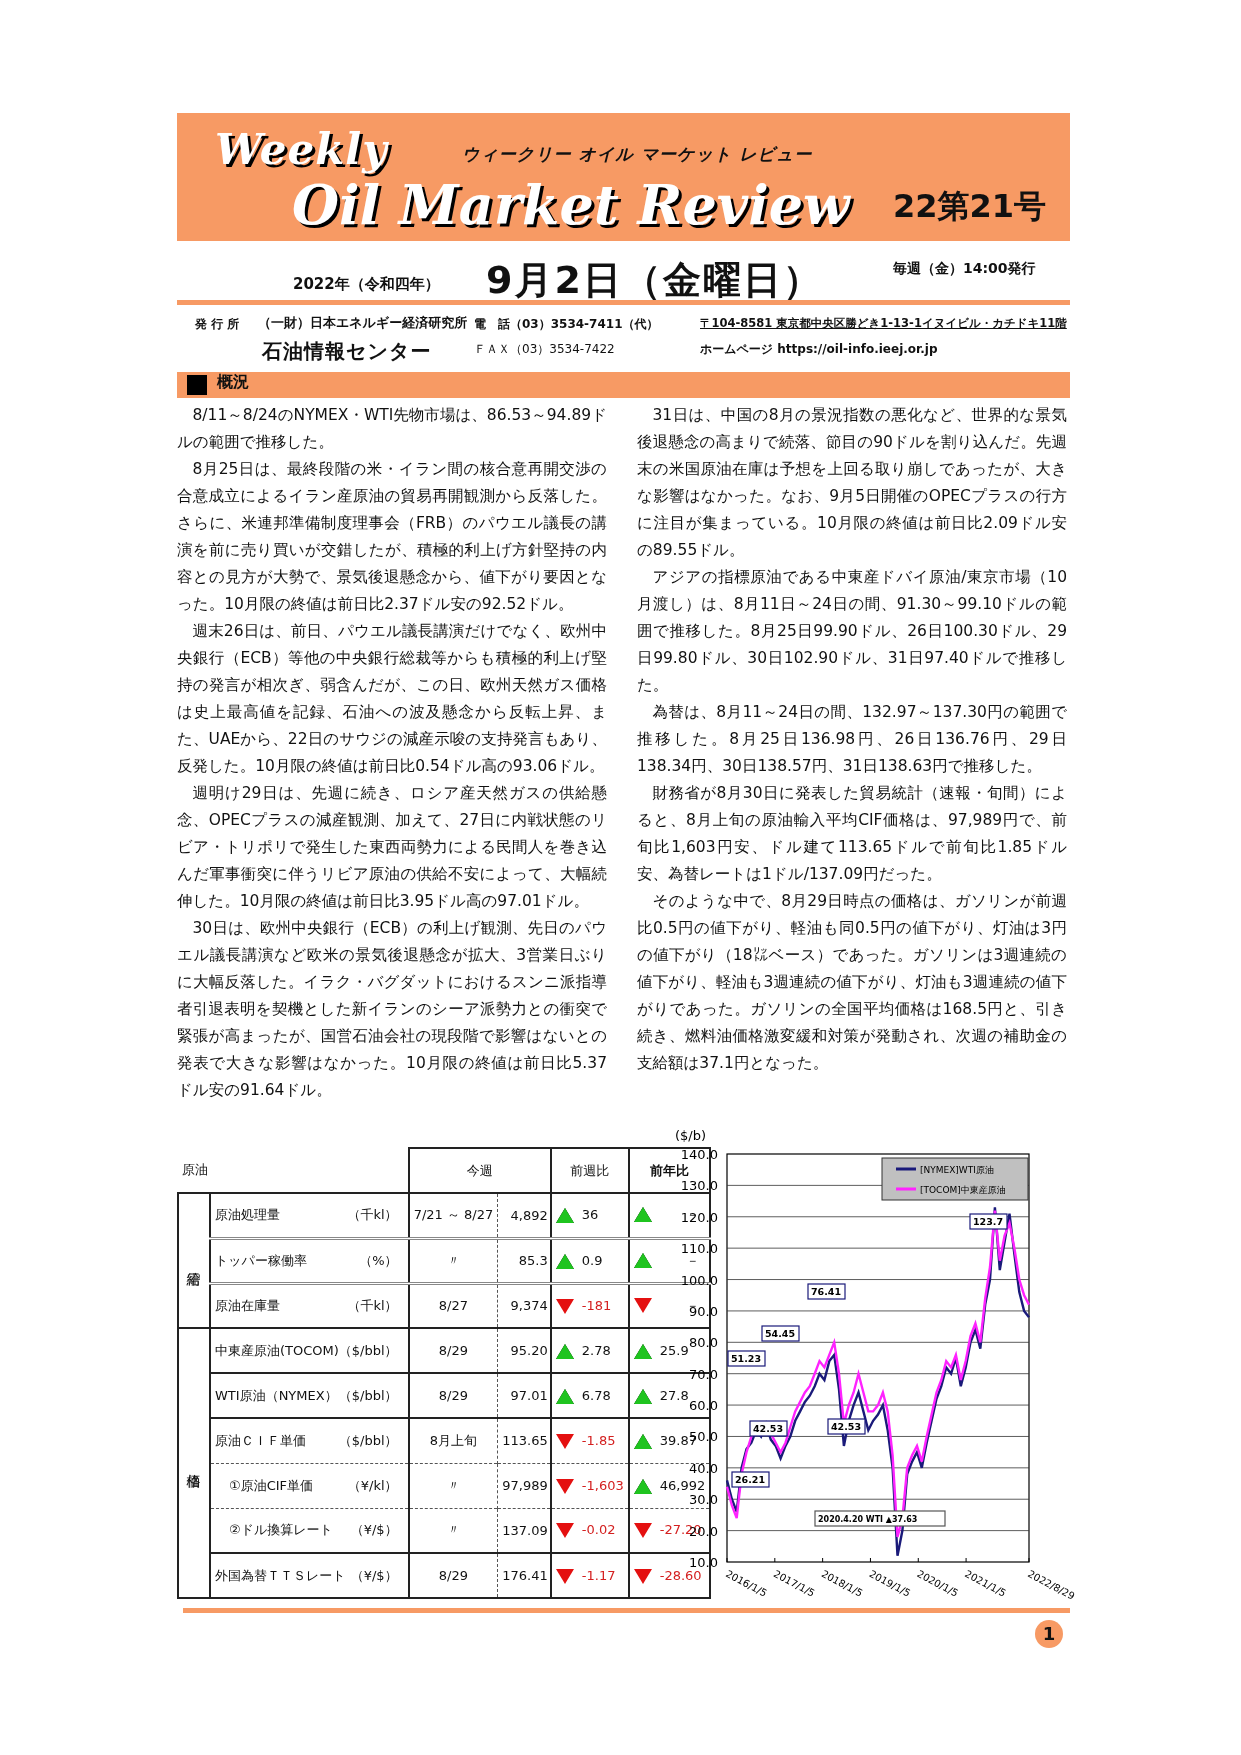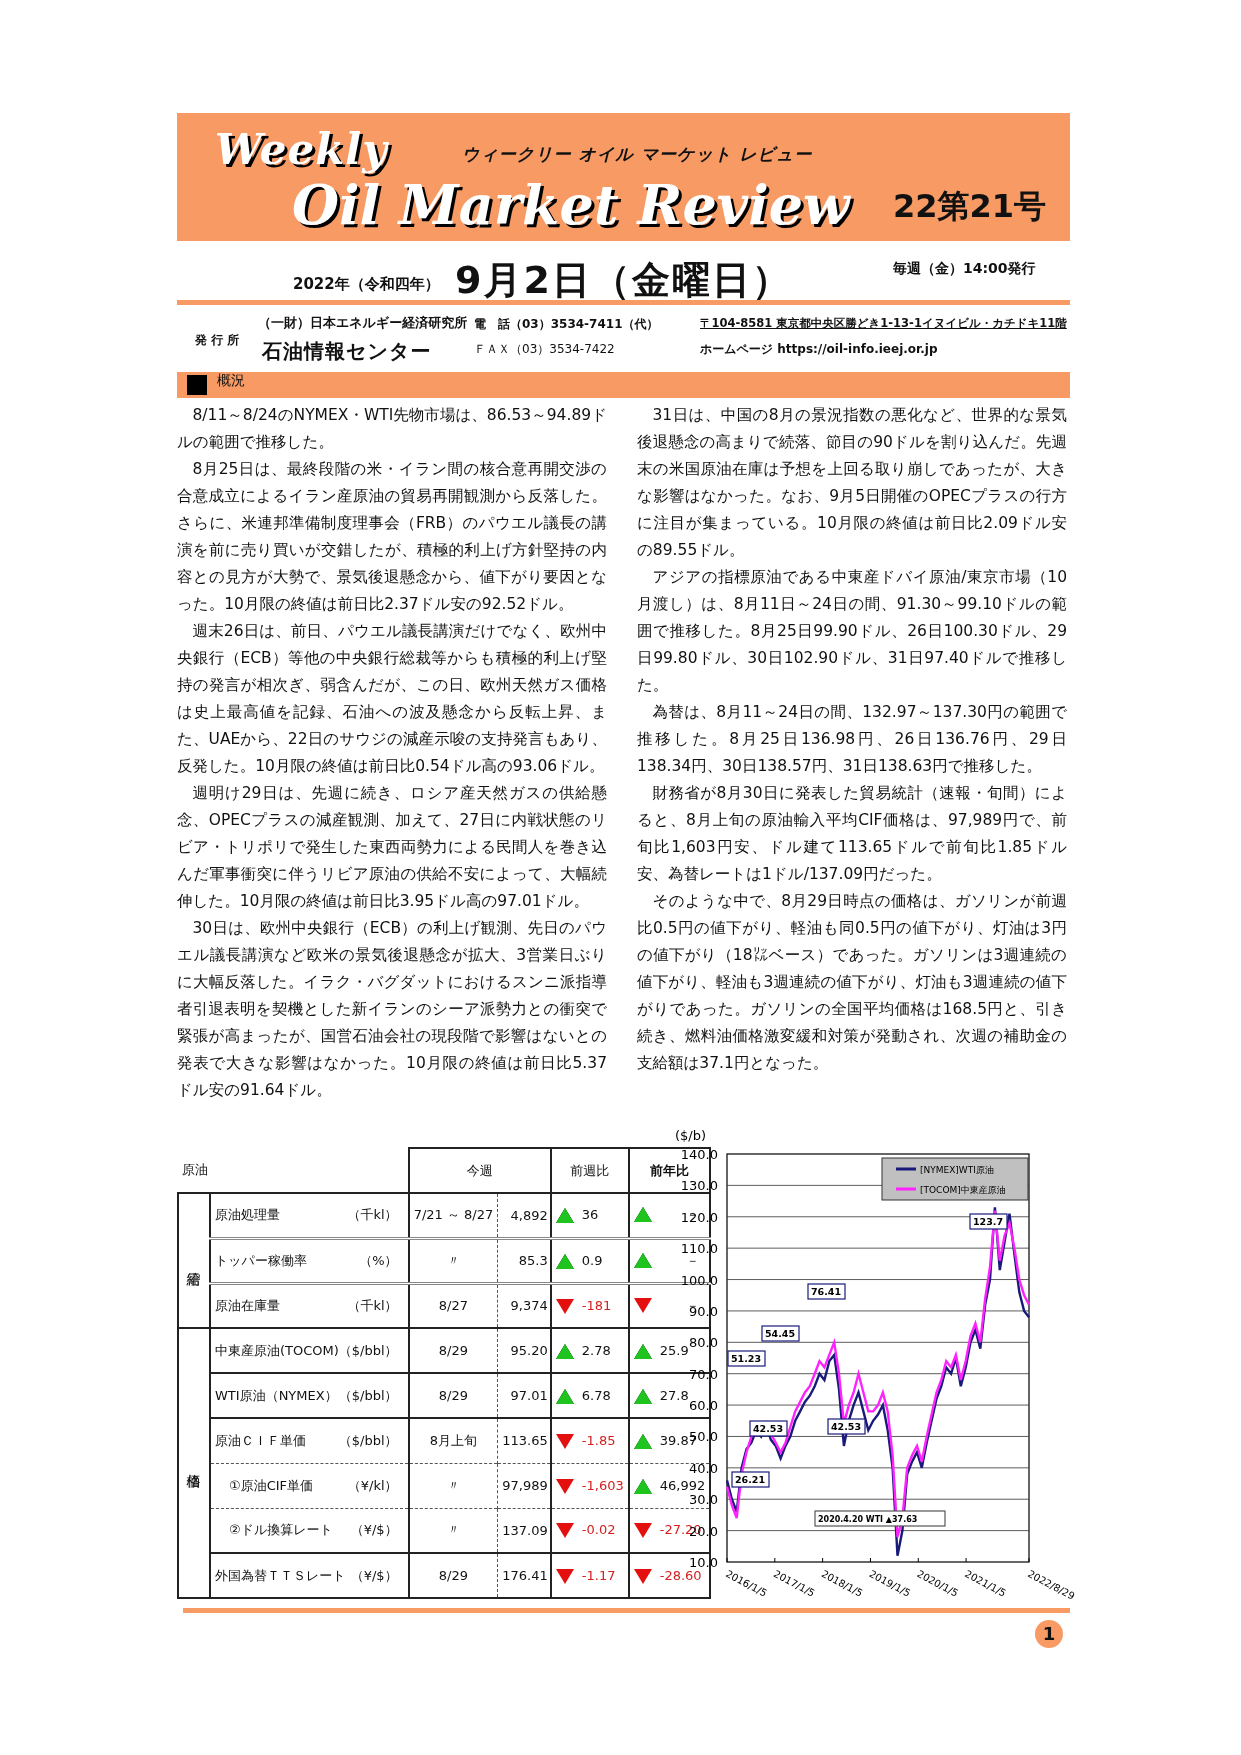--- a/index.html
+++ b/index.html
@@ -6,30 +6,30 @@
   html, body { width: 1241px; height: 1755px; background: #fff; }
   body { position: relative; font-family: "DejaVu Sans", sans-serif; color: #111; overflow: hidden; }
 
   .banner { position: absolute; left: 177px; top: 113px; width: 893px; height: 128px; background: #f79a64; }
   .weekly { position: absolute; left: 38px; top: 12px; font-family: "DejaVu Serif", serif; font-style: italic; font-weight: bold; font-size: 42px; color: #fff; text-shadow: 3px 3px 0 #000; letter-spacing: 1px; }
   .kana { position: absolute; left: 285px; top: 30px; font-size: 17px; font-style: italic; font-weight: bold; color: #111; letter-spacing: 1px; }
   .omr { position: absolute; left: 115px; top: 60px; font-family: "DejaVu Serif", serif; font-style: italic; font-weight: bold; font-size: 54px; color: #fff; text-shadow: 3px 3px 0 #000; white-space: nowrap; }
   .issue { position: absolute; left: 893px; top: 185px; font-size: 32px; font-weight: bold; color: #111; white-space: nowrap; }
 
   .yearline { position: absolute; left: 293px; top: 275px; font-size: 15px; font-weight: bold; }
-  .bigdate { position: absolute; left: 455px; top: 255px; font-size: 38px; font-weight: bold; letter-spacing: 2px; }
+  .bigdate { position: absolute; left: 486px; top: 255px; font-size: 38px; font-weight: bold; letter-spacing: 2px; }
   .weekly-pub { position: absolute; left: 893px; top: 260px; font-size: 14px; font-weight: bold; }
   .rule-orange { position: absolute; left: 177px; top: 300px; width: 893px; height: 5px; background: #f79a64; }
 
   .pub-row { position: absolute; font-size: 12px; font-weight: bold; white-space: nowrap; }
   .center-name { position: absolute; left: 262px; top: 338px; font-size: 20px; font-weight: bold; letter-spacing: 1px; }
 
   .section-bar { position: absolute; left: 177px; top: 372px; width: 893px; height: 26px; background: #f79a64; }
   .section-bar .sq { position: absolute; left: 10px; top: 3px; width: 20px; height: 20px; background: #000; }
-  .section-bar .ttl { position: absolute; left: 40px; top: 0px; font-size: 14px; font-weight: normal; }
+  .section-bar .ttl { position: absolute; left: 40px; top: 0px; font-size: 16px; font-weight: bold; }
 
   .col { position: absolute; font-size: 15.5px; line-height: 27px; text-align: justify; }
   .col p { text-indent: 1em; }
   .col-left { left: 177px; top: 402px; width: 430px; }
   .col-right { left: 637px; top: 402px; width: 430px; }
   table.data { position: absolute; left: 177px; top: 1147px; border-collapse: collapse; font-size: 13px; }
   table.data td { height: 45px; padding: 0 4px; white-space: nowrap; }
   .hdr td { height: 46px; }
   .c-group { width: 25px; border-left: 2px solid #222; text-align: center; font-size: 14px; line-height: 22px; }
   .c-name { width: 188px; border-left: 2px solid #222; }
@@ -63,21 +63,21 @@
   <div class="kana">ウィークリー オイル マーケット レビュー</div>
   <div class="omr">Oil Market Review</div>
 </div>
 <div class="issue">22第21号</div>
 
 <div class="yearline">2022年（令和四年）</div>
 <div class="bigdate">9月2日（金曜日）</div>
 <div class="weekly-pub">毎週（金）14:00発行</div>
 <div class="rule-orange"></div>
 
-<div class="pub-row" style="left:195px; top:332px;text-align:right;">発 行 所</div>
+<div class="pub-row" style="left:195px; top:316px;text-align:right;">発 行 所</div>
 <div class="pub-row" style="left:258px; top:314px; font-size:13px;">（一財）日本エネルギー経済研究所</div>
 <div class="center-name">石油情報センター</div>
 <div class="pub-row" style="left:474px; top:316px;">電　話（03）3534-7411（代）</div>
 <div class="pub-row" style="left:474px; top:341px; font-weight:normal;">ＦＡＸ（03）3534-7422</div>
 <div class="pub-row" style="left:700px; top:316px; font-size:11.5px;text-decoration:underline;">〒104-8581 東京都中央区勝どき1-13-1イヌイビル・カチドキ11階</div>
 <div class="pub-row" style="left:700px; top:341px;">ホームページ https://oil-info.ieej.or.jp</div>
 
 <div class="section-bar">
   <div class="sq"></div>
   <div class="ttl">概況</div>

